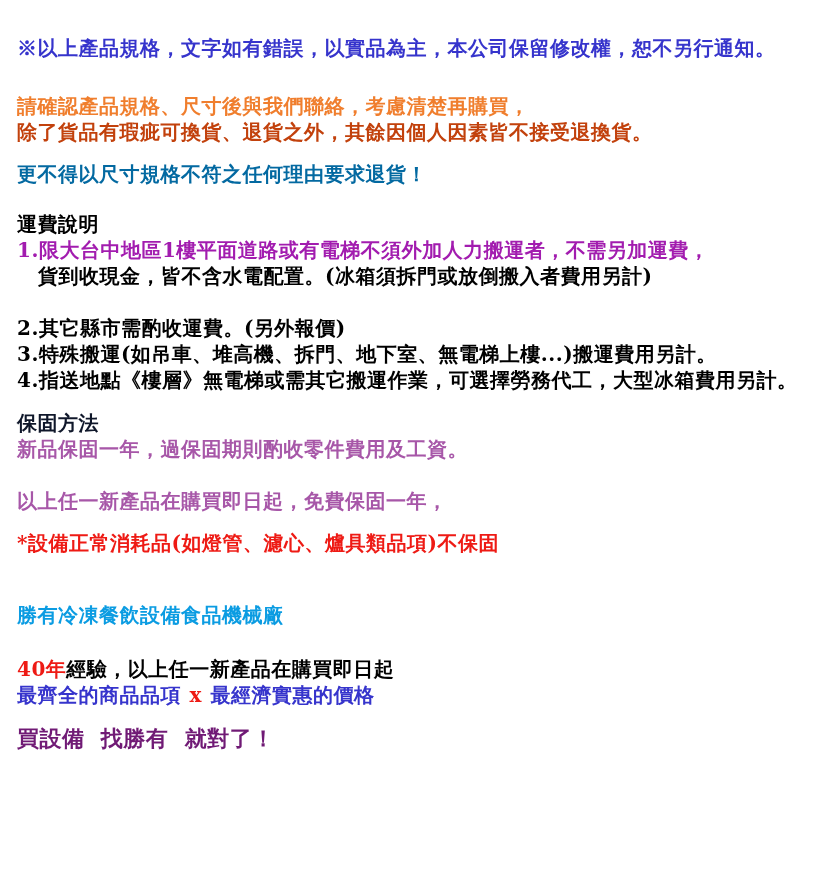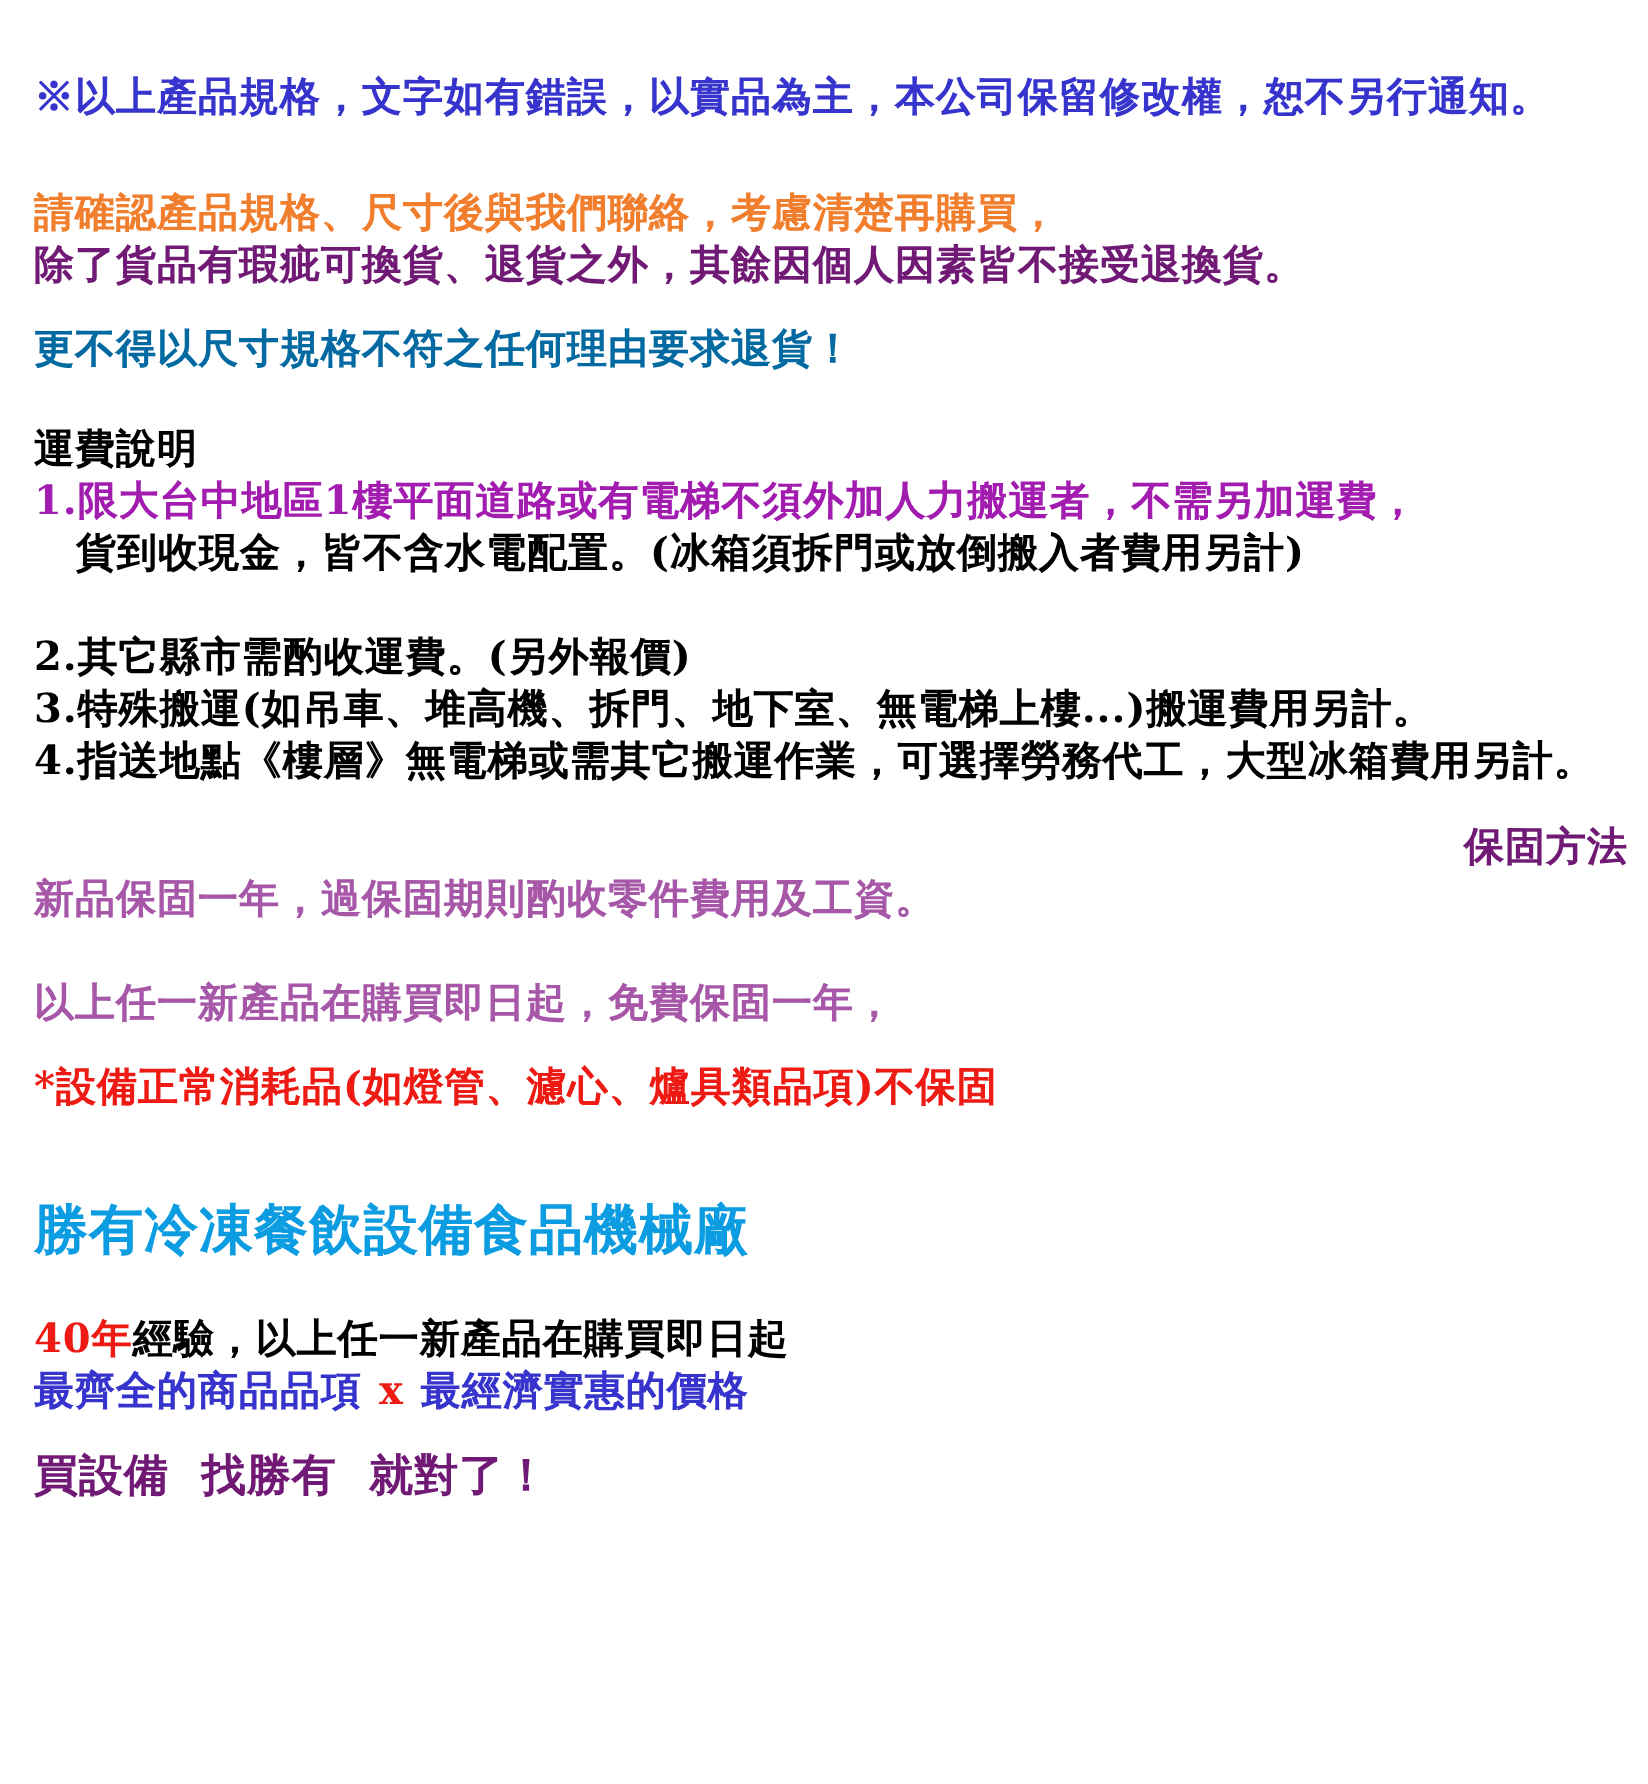--- a/index.html
+++ b/index.html
@@ -21,54 +21,54 @@
     font-size: 20px;
     font-weight: bold;
     line-height: 26px;
     letter-spacing: 0.5px;
     white-space: pre-wrap;
   }
   .indent {
     padding-left: 21px;
   }
   .blk { margin: 0; }
-  .company-name { font-size: 27px; font-family: Liberation Serif, serif; }
+  .company-name { font-size: 20px; }
   .cta { font-size: 22px; line-height: 28px; }
   .xsep { padding: 0 1px; }
 </style>
 </head>
 <body>
 
 <main class="doc">
 
   <p class="ln" style="color: rgb(54, 52, 204);">※以上產品規格，文字如有錯誤，以實品為主，本公司保留修改權，恕不另行通知。</p>
 
   <section class="blk" style="margin-top:32px">
     <p class="ln" style="color: rgb(240, 126, 45);">請確認產品規格、尺寸後與我們聯絡，考慮清楚再購買，</p>
-    <p class="ln" style="color: #701a75;">除了貨品有瑕疵可換貨、退貨之外，其餘因個人因素皆不接受退換貨。</p>
+    <p class="ln" style="color: #c2410c;">除了貨品有瑕疵可換貨、退貨之外，其餘因個人因素皆不接受退換貨。</p>
   </section>
 
   <section class="blk" style="margin-top:16px">
     <p class="ln" style="color: #0369a1;">更不得以尺寸規格不符之任何理由要求退貨！</p>
   </section>
 
   <section class="blk" style="margin-top:24px">
     <p class="ln" style="color: rgb(0, 0, 0);">運費說明</p>
     <p class="ln" style="color: #a21caf;">1.限大台中地區1樓平面道路或有電梯不須外加人力搬運者，不需另加運費，</p>
     <p class="ln indent" style="color: rgb(0, 0, 0);">貨到收現金，皆不含水電配置。(冰箱須拆門或放倒搬入者費用另計)</p>
   </section>
 
   <section class="blk" style="margin-top:26px">
     <p class="ln" style="color: rgb(0, 0, 0);">2.其它縣市需酌收運費。(另外報價)</p>
     <p class="ln" style="color: rgb(0, 0, 0);">3.特殊搬運(如吊車、堆高機、拆門、地下室、無電梯上樓...)搬運費用另計。</p>
     <p class="ln" style="color: rgb(0, 0, 0);">4.指送地點《樓層》無電梯或需其它搬運作業，可選擇勞務代工，大型冰箱費用另計。</p>
   </section>
 
   <section class="blk" style="margin-top:17px">
-    <p class="ln" style="color: #701a75; text-align: right;">保固方法</p>
+    <p class="ln" style="color: #0f172a;">保固方法</p>
     <p class="ln" style="color: rgb(167, 87, 168);">新品保固一年，過保固期則酌收零件費用及工資。</p>
   </section>
 
   <section class="blk" style="margin-top:26px">
     <p class="ln" style="color: rgb(167, 87, 168);">以上任一新產品在購買即日起，免費保固一年，</p>
   </section>
 
 
   <section class="blk" style="margin-top:16px">
     <p class="ln" style="color: rgb(238, 26, 20);">*設備正常消耗品(如燈管、濾心、爐具類品項)不保固</p>

